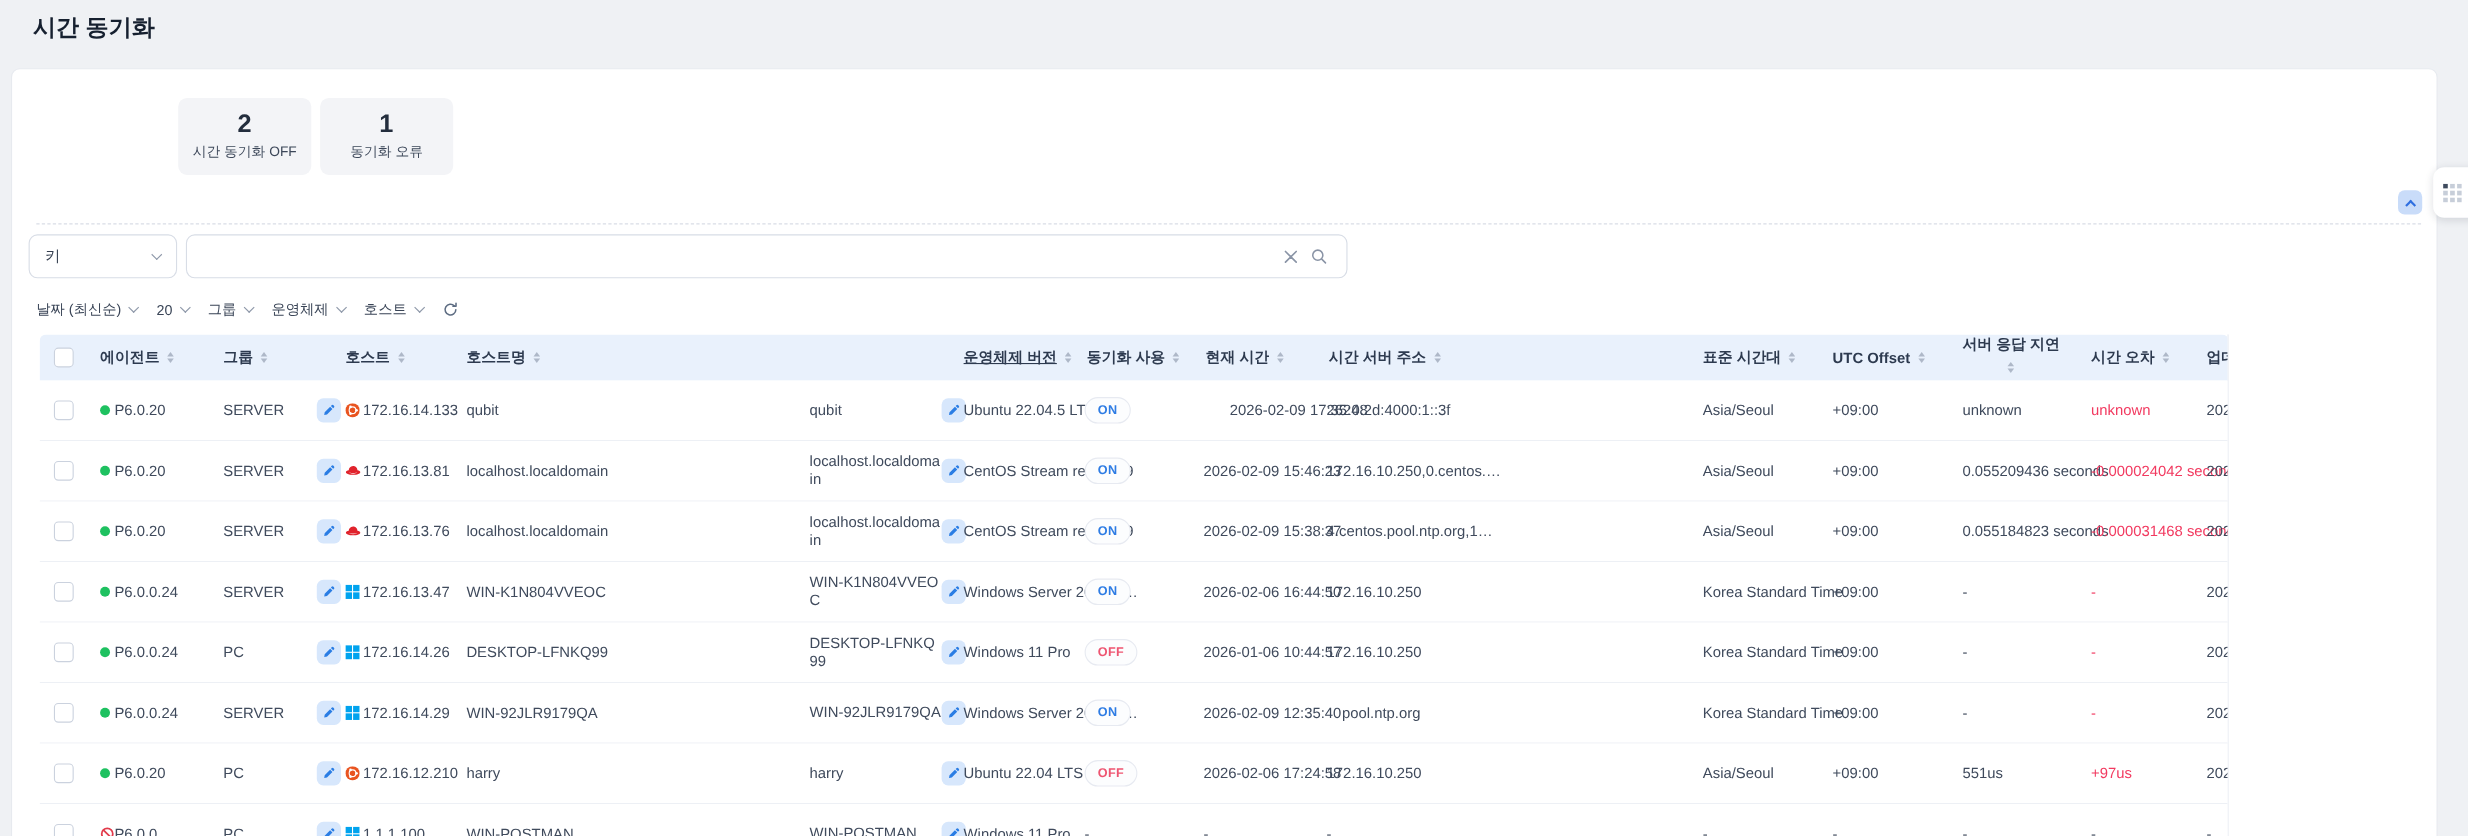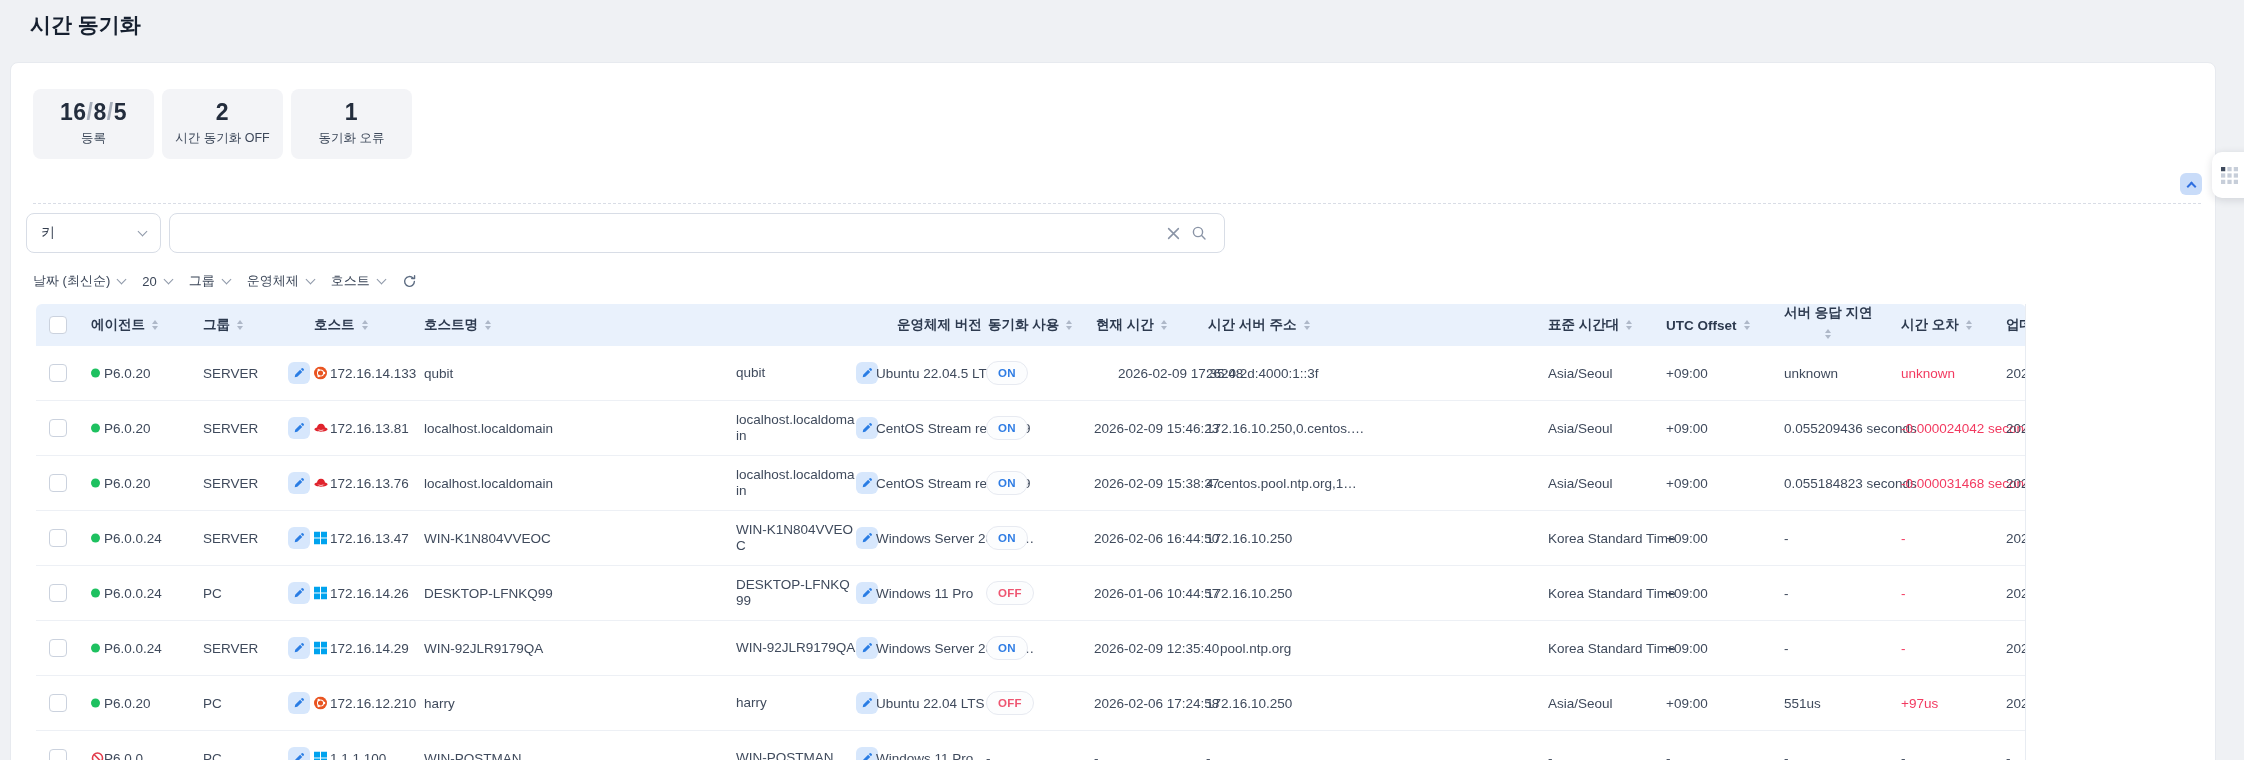--- a/index.html
+++ b/index.html
@@ -42,24 +42,20 @@
   .badge.off { color:#ee5571; }
   .grid-panel { position:absolute; left:2212px; top:152px; width:44px; height:46px; background:#fff; border-radius:10px 0 0 10px; box-shadow:0 2px 8px rgba(20,30,50,.14); display:flex; align-items:center; padding-left:9px; cursor:pointer; }
 </style>
 </head>
 <body>
 
 <div class="page">
   <div class="title">시간 동기화</div>
 
   <div class="card">
-    <div class="stat" style="left:22px">
-      <div class="stat-num">16<span class="sep">/</span>8<span class="sep">/</span>5</div>
-      <div class="stat-label">등록</div>
-    </div>
     <div class="stat" style="left:151px">
       <div class="stat-num">2</div>
       <div class="stat-label">시간 동기화 OFF</div>
     </div>
     <div class="stat" style="left:280px">
       <div class="stat-num">1</div>
       <div class="stat-label">동기화 오류</div>
     </div>
 
     <button class="collapse-btn">
@@ -148,21 +144,21 @@
               <span class="car-d"></span>
             </span>
           </div>
           <div class="th" style="left: 700px; margin-top: 40px;">
             <span>별칭</span>
             <span class="sic">
               <span class="car-u"></span>
               <span class="car-d"></span>
             </span>
           </div>
-          <div class="th" style="left: 861px;">
+          <div class="th" style="left: 840px; text-decoration: underline;">
             <span>운영체제 버전</span>
             <span class="sic">
               <span class="car-u"></span>
               <span class="car-d"></span>
             </span>
           </div>
           <div class="th" style="left: 952px;">
             <span>동기화 사용</span>
             <span class="sic">
               <span class="car-u"></span>

